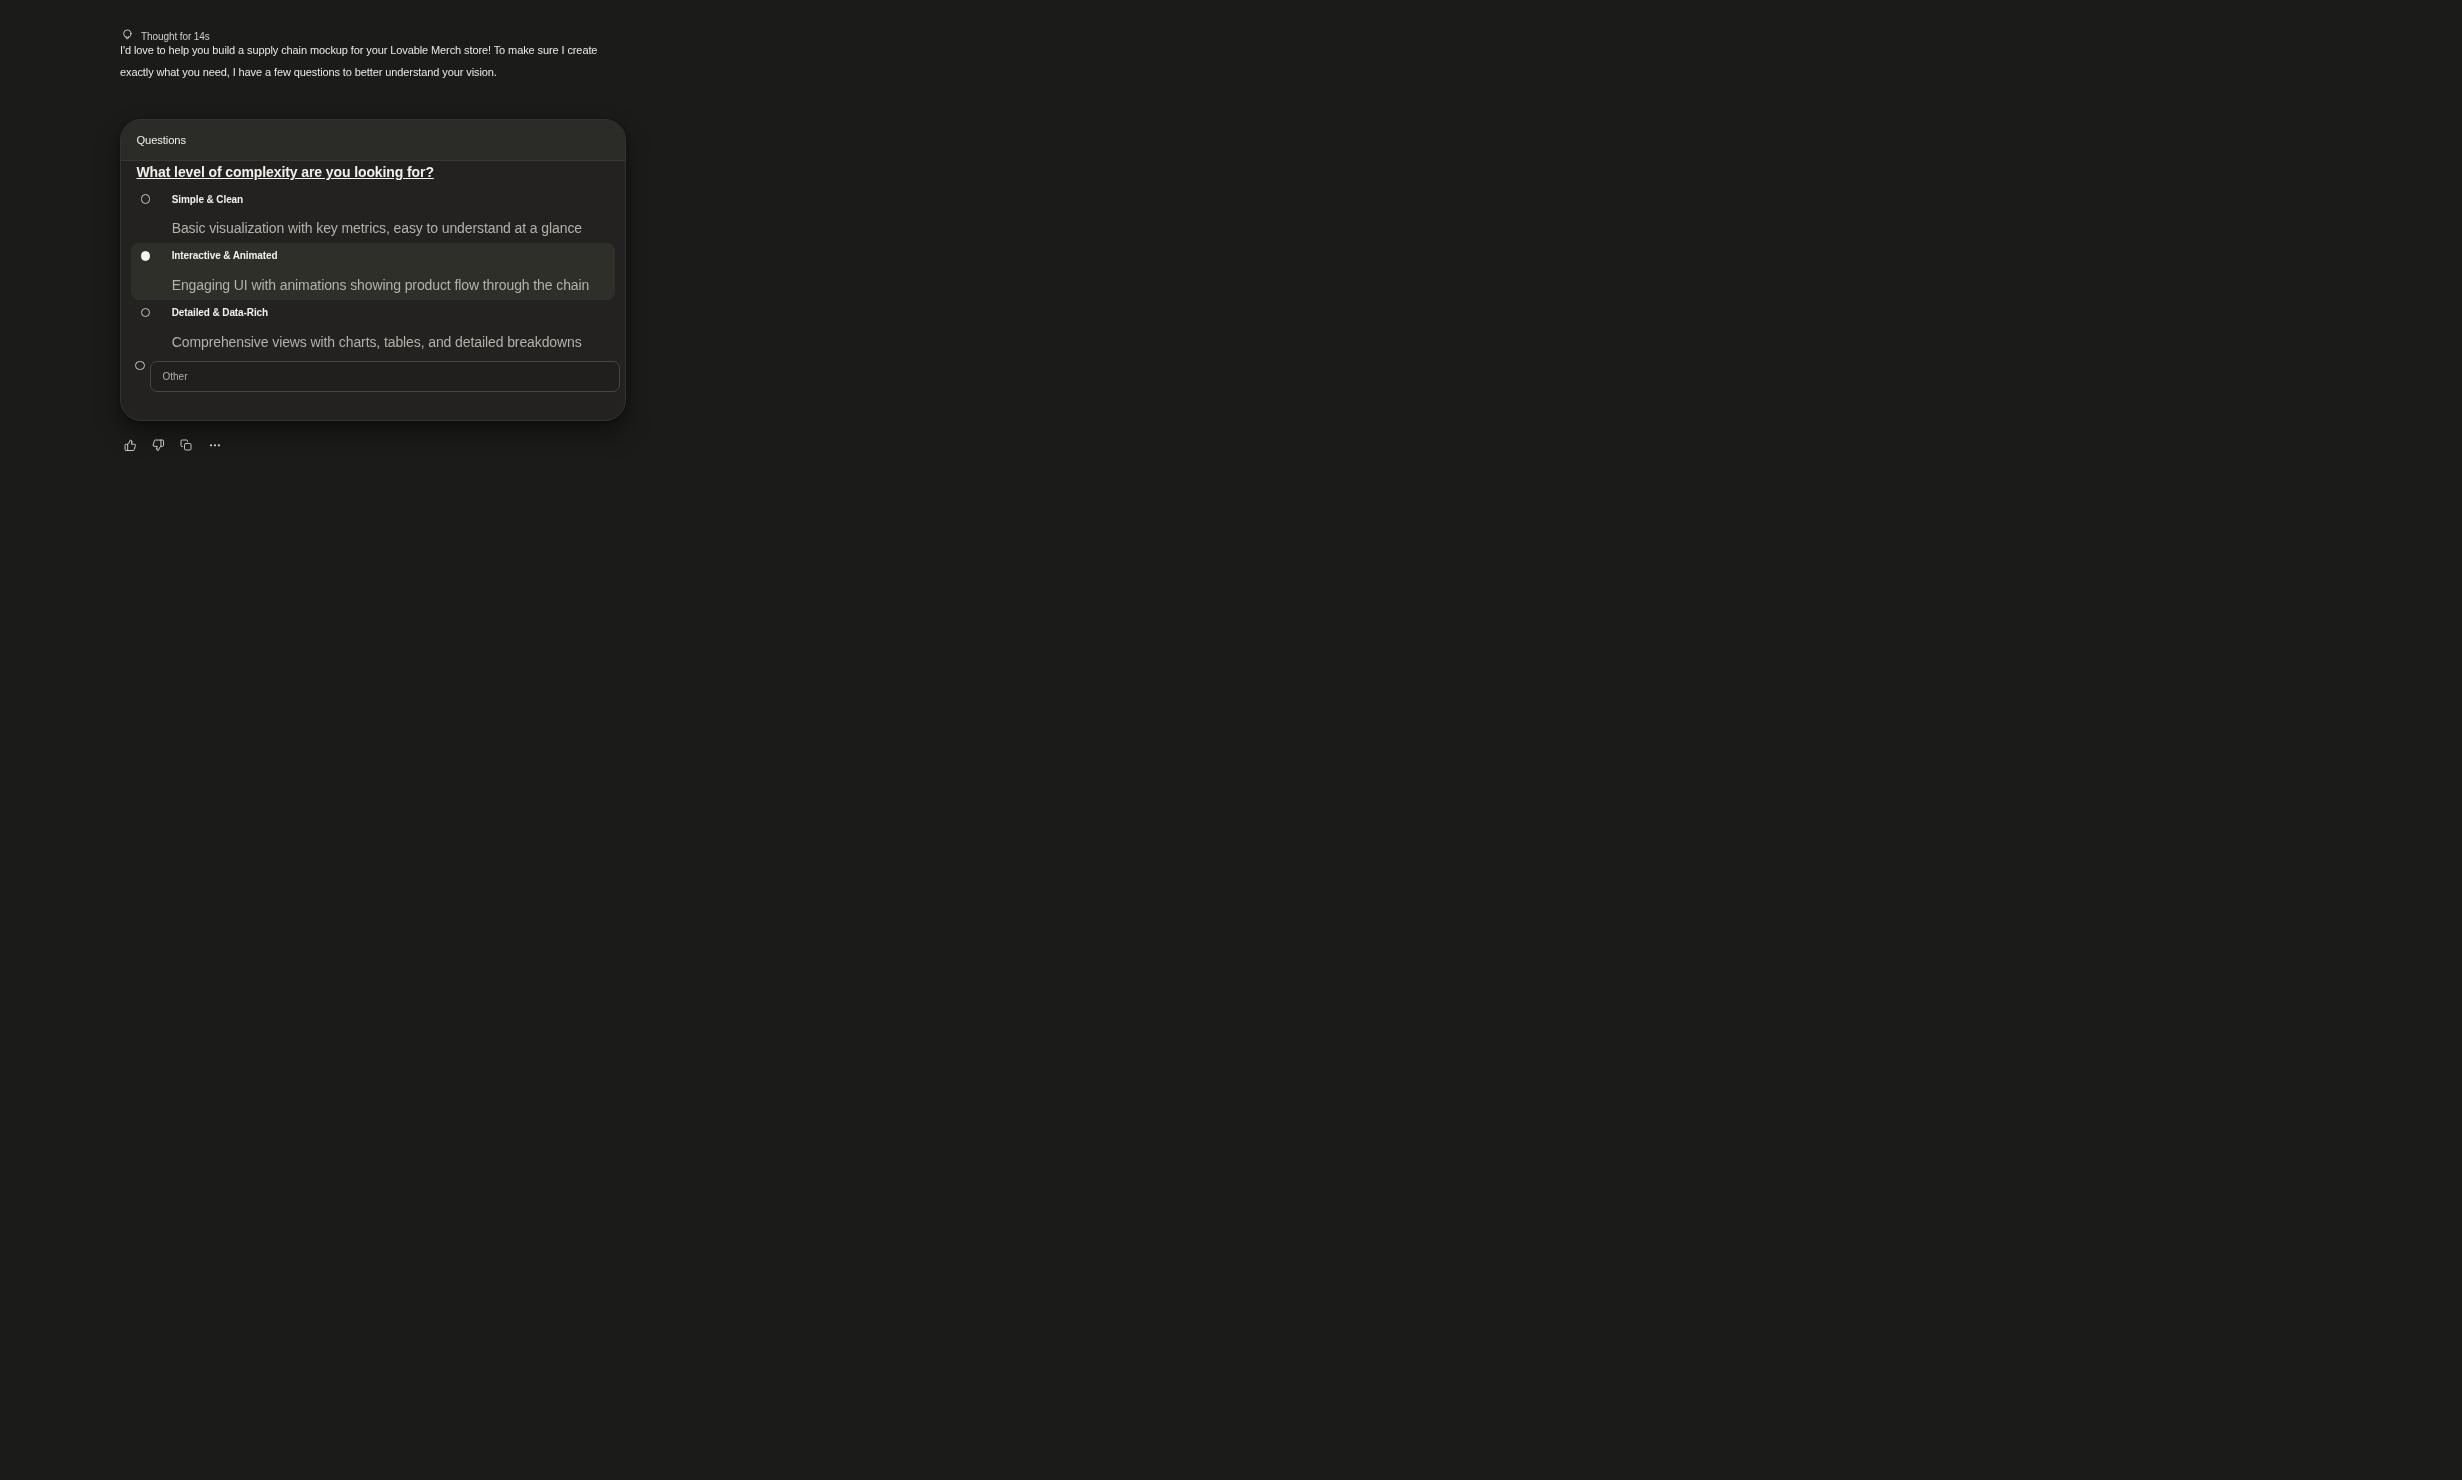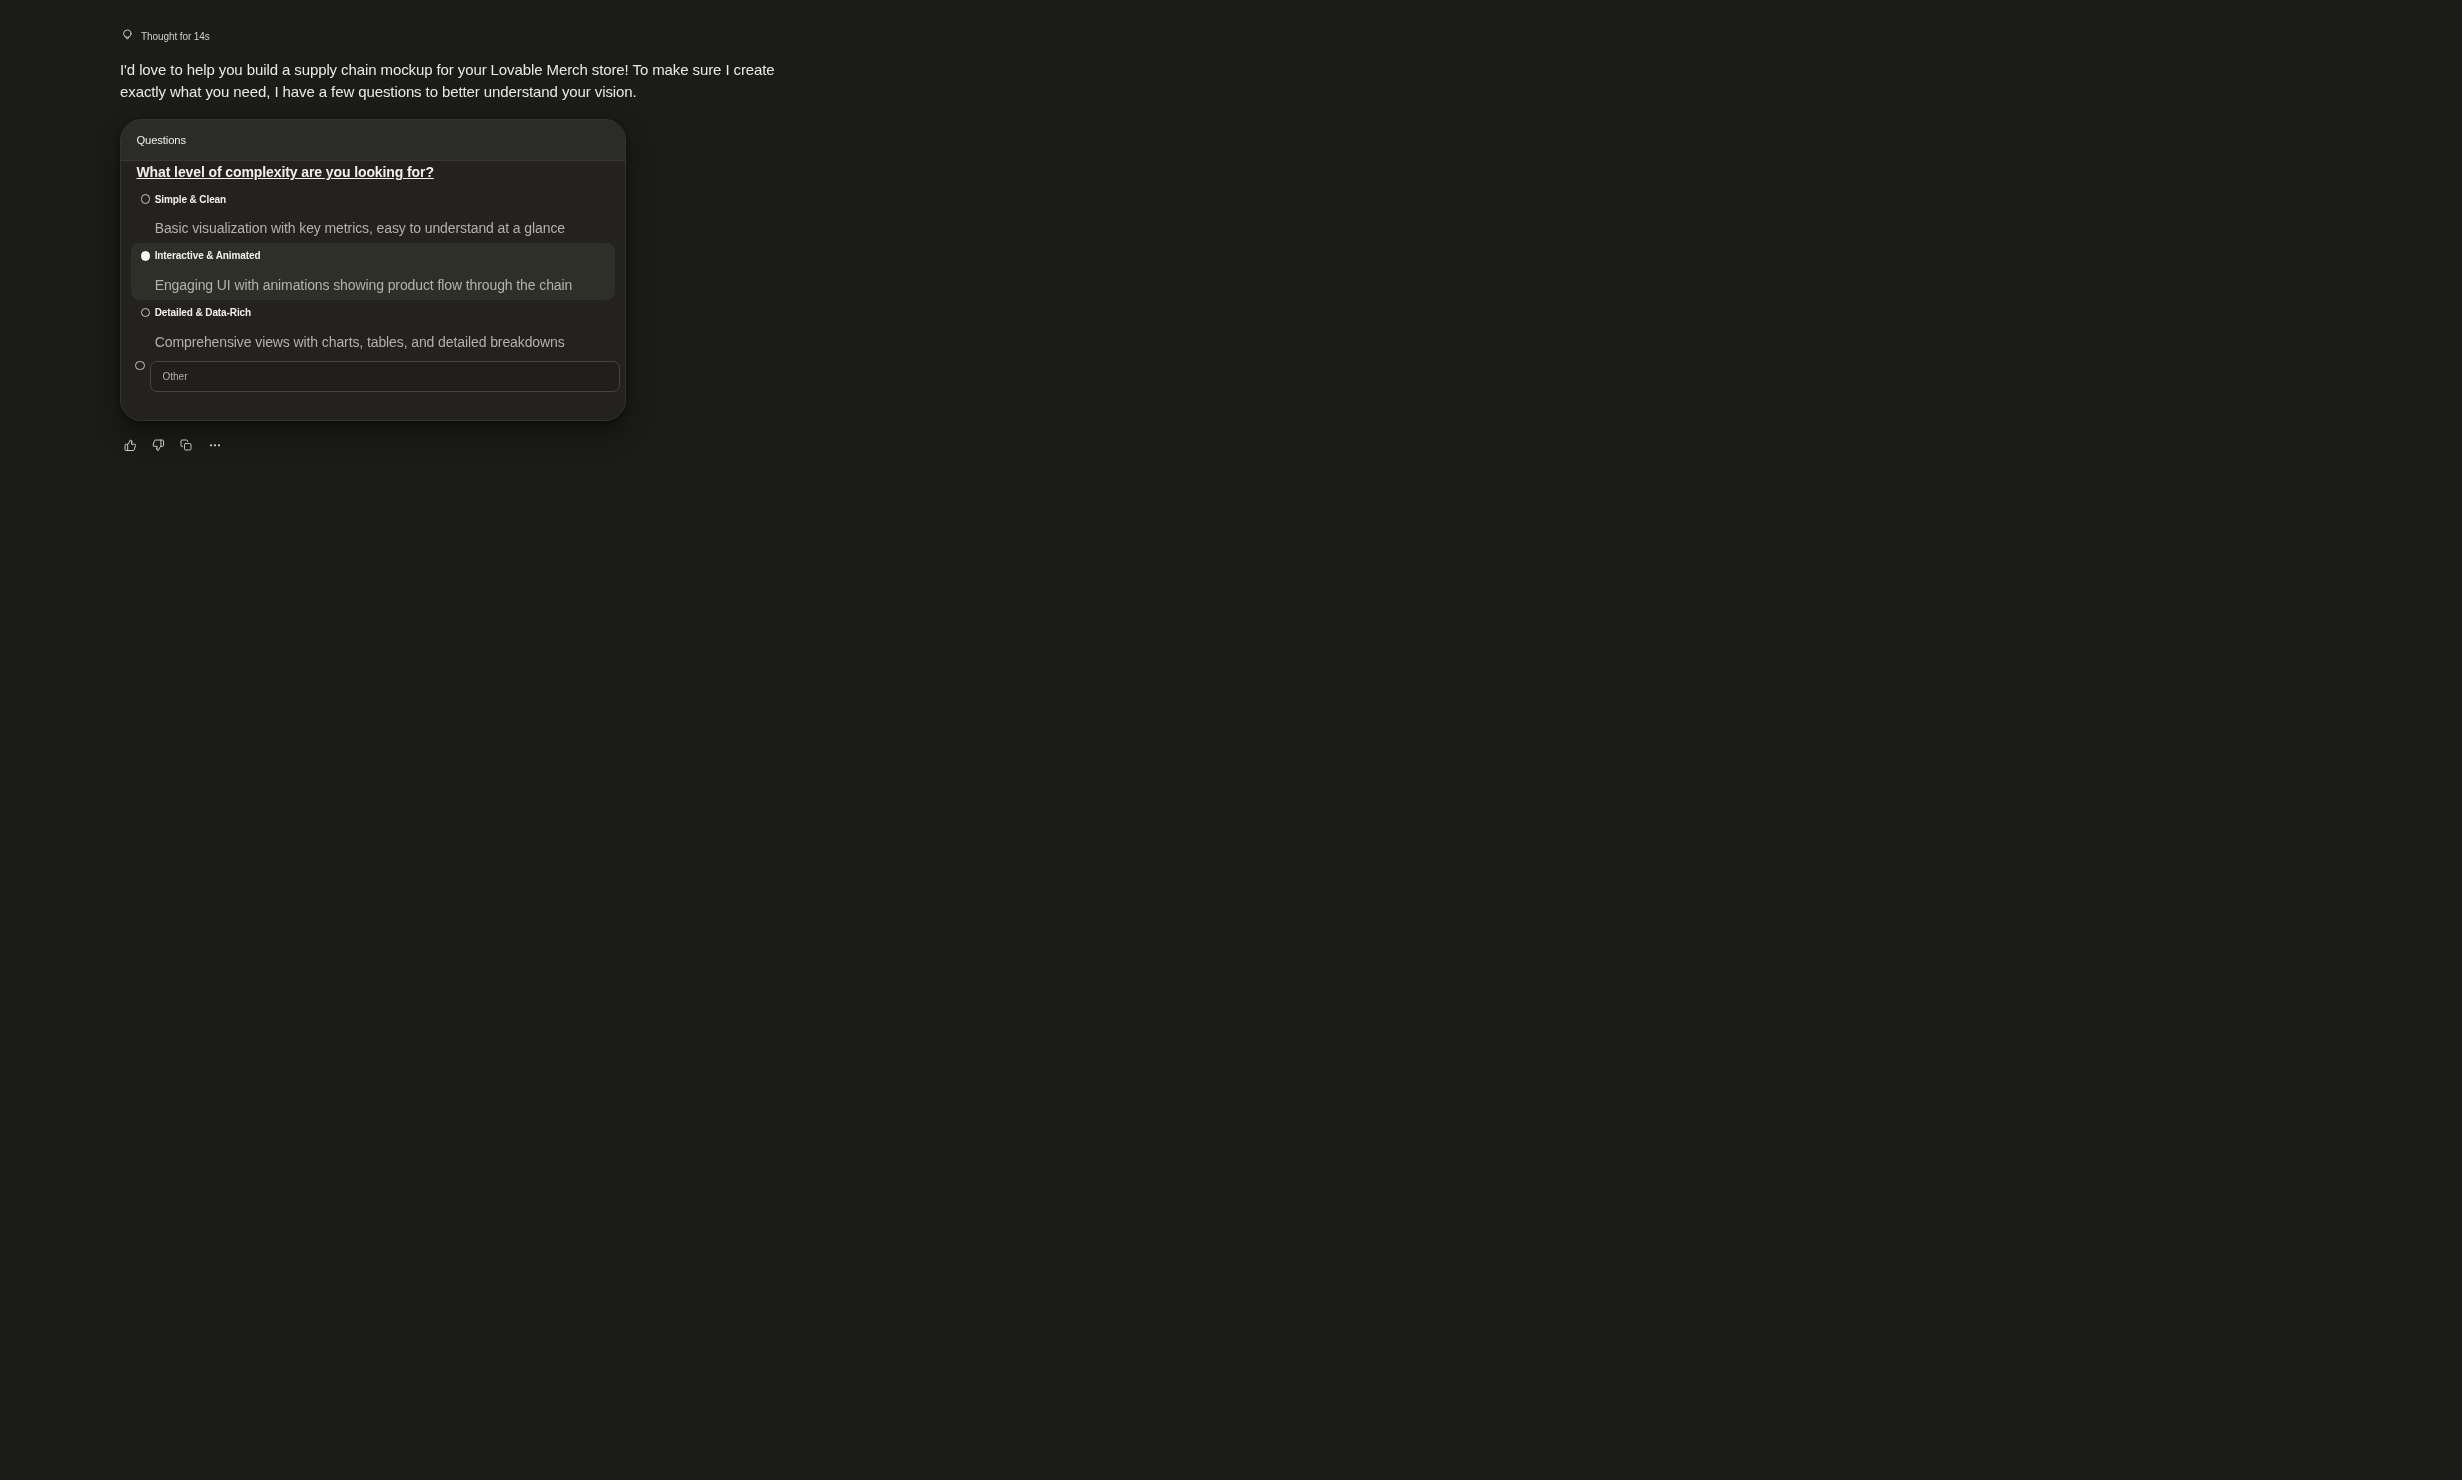--- a/index.html
+++ b/index.html
@@ -21,22 +21,22 @@
   .thought-row {
     position:absolute; left:121px; top:28px;
     display:flex; align-items:flex-end; gap:7.5px;
     color:#d2cfc7;
   }
   .thought-row svg { display:block; }
   .thought-label { font-size:10px; letter-spacing:-0.1px; }
 
   
   .message {
-    position:absolute; left:120px; top:59px;
-    font-size:15px; line-height:22.4px; letter-spacing:-0.1px;
+    position:absolute; left:120px; top:39px;
+    font-size:11px; line-height:22.4px; letter-spacing:-0.1px;
     color:#ebe9e2; white-space:nowrap;
   }
 
   
   .card {
     position:absolute; left:120px; top:119px;
     width:506px; height:302px;
     background:#232220;
     border:0.6px solid #34332f;
     border-radius:21px;
@@ -53,21 +53,21 @@
   .card-title { font-size:11.2px; color:#f2f0ea; letter-spacing:-0.1px; }
 
   .card-body { padding:0 15.5px; }
   .question {
     margin-top:4px;
     font-size:14px; line-height:14.4px; font-weight:700;
     color:#f2f0ea; letter-spacing:-0.1px;text-decoration:underline;
   }
   .options { margin:7px -5.2px 0; }
   .option {
-    display:flex; gap:5px; align-items:flex-start;
+    display:flex; gap:22px; align-items:flex-start;
     padding:5.2px 9.2px;
     border-radius:8px;
   }
   .option.selected { background:#2f2f29; }
   .radio {
     flex:none; width:9.2px; height:9.2px; border-radius:50%;
     border:1.1px solid #c9c6bf; margin-top:2.9px;
     background:transparent;
   }
   .option.selected .radio,

